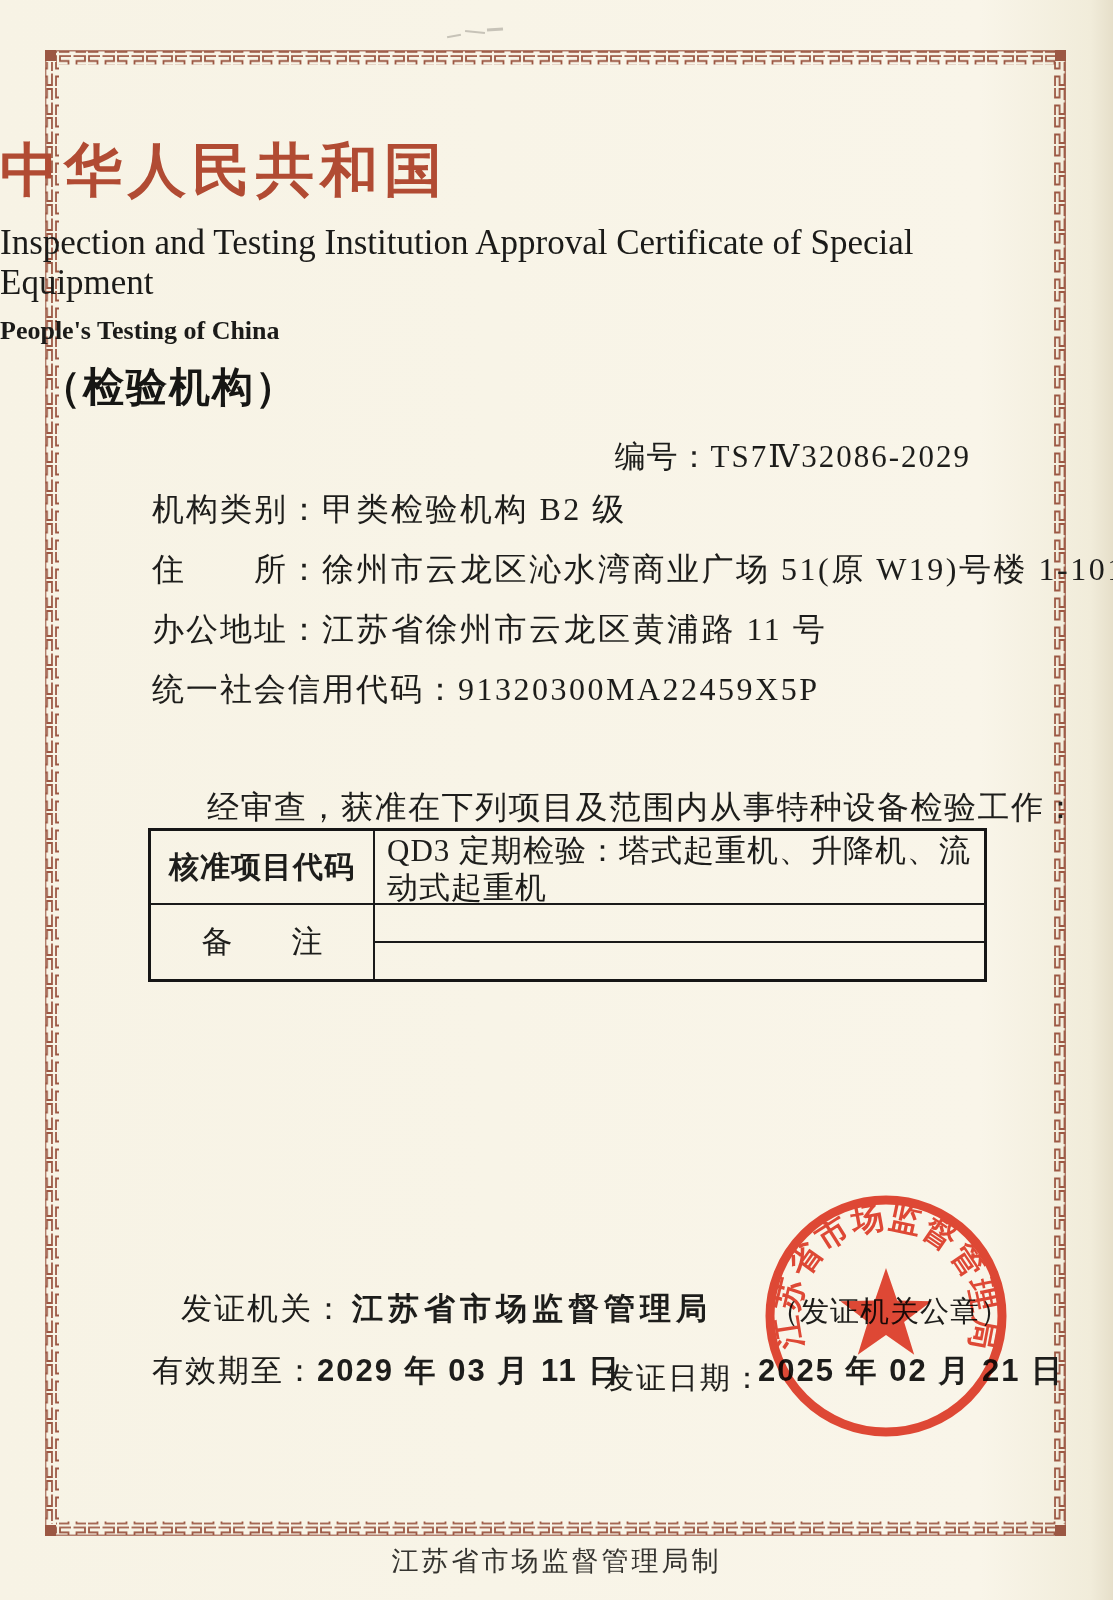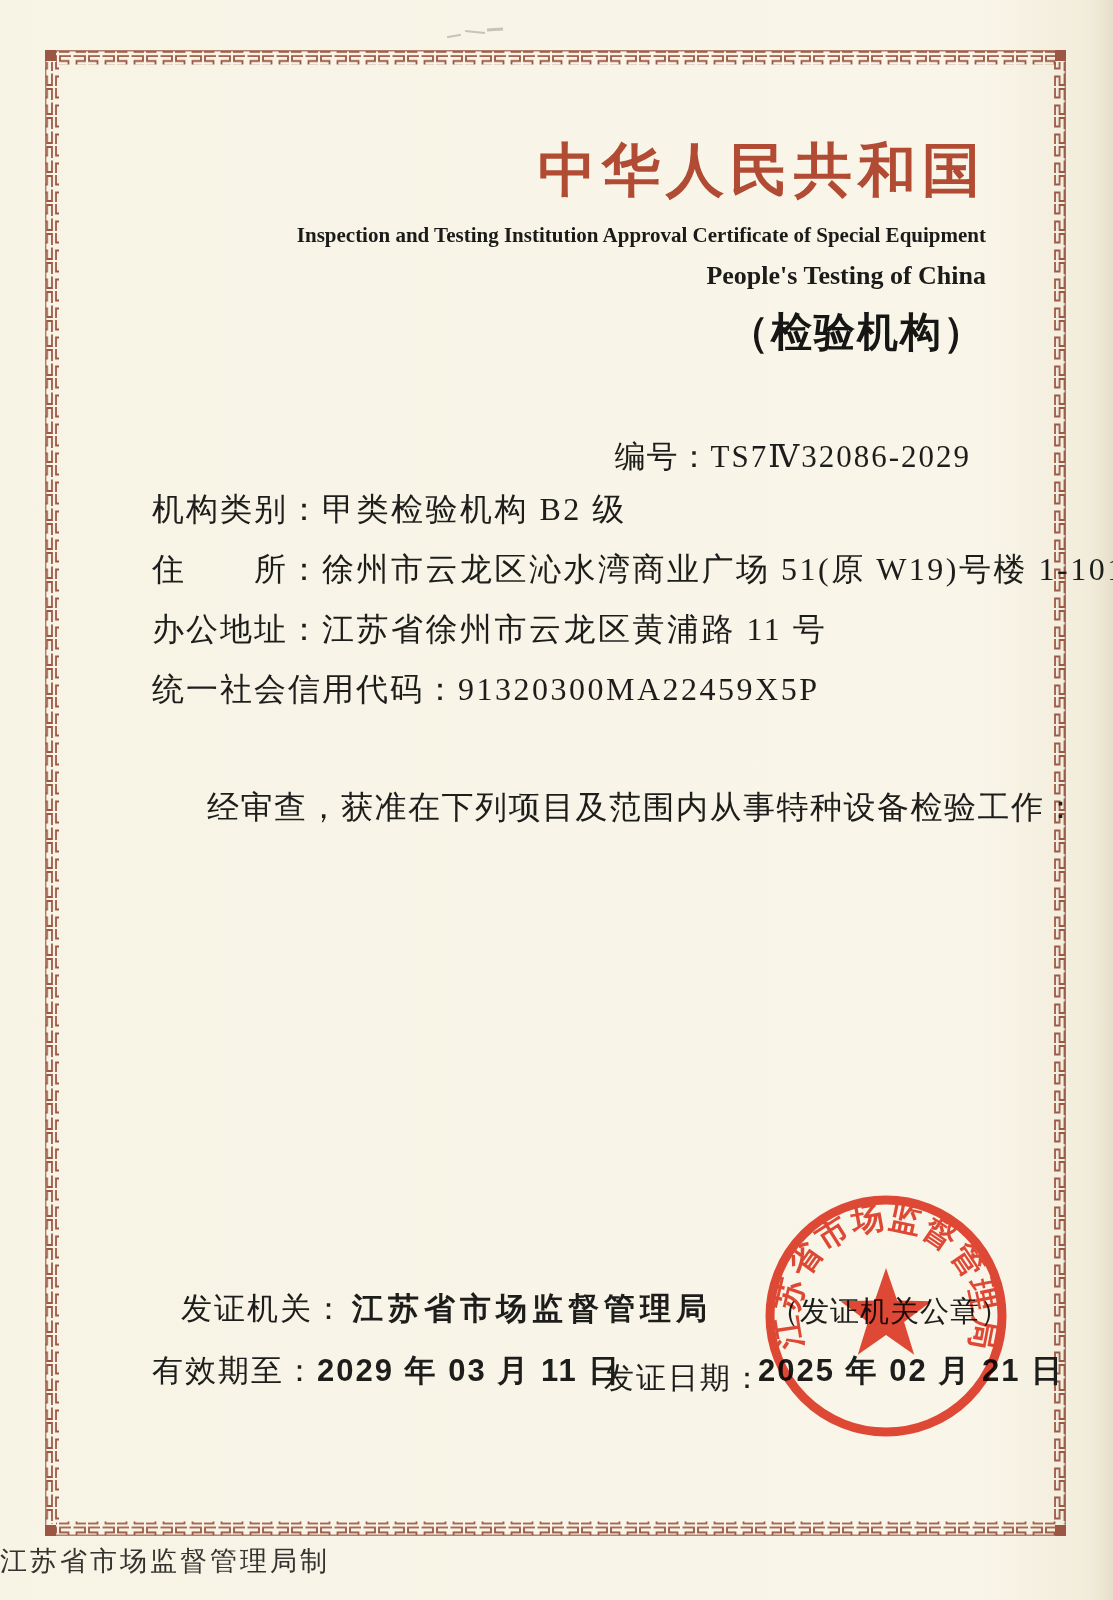--- a/index.html
+++ b/index.html
@@ -14,31 +14,31 @@
   }
   
   .border-svg{position:absolute;left:0;top:0;pointer-events:none;}
   
   .artifact{position:absolute;left:447px;top:26px;width:60px;height:16px;opacity:.5;}
   .artifact i{position:absolute;display:block;background:#98948a;}
   .artifact i.a1{left:0;top:9px;width:14px;height:2px;transform:rotate(-10deg);}
   .artifact i.a2{left:18px;top:5px;width:20px;height:2px;transform:rotate(6deg);}
   .artifact i.a3{left:40px;top:2px;width:16px;height:3px;transform:rotate(-4deg);}
   
-  .title-block{position:absolute;left:0;top:133px;width:986px;text-align:right;}
+  .title-block{position:absolute;left:0;top:133px;width:986px;text-align:left;}
   .t-country{
     font-size:58px;font-weight:700;letter-spacing:6px;
     color:#b14b33;line-height:76px;
     font-family:"Liberation Serif","DejaVu Serif",serif;
   }
   .t-cert{
     font-size:53px;font-weight:700;letter-spacing:1px;
     color:#b14b33;line-height:74px;
   }
-  .t-eng1{font-size:21px;font-weight:700;color:#1b1b19;margin-top:14px;letter-spacing:0;}
+  .t-eng1{font-size:35px;font-weight:400;color:#1b1b19;margin-top:14px;letter-spacing:0;}
   .t-eng2{font-size:26px;font-weight:700;color:#1b1b19;margin-top:13px;}
   .t-sub{
     font-size:41px;font-weight:700;color:#161614;margin-top:14px;
     font-family:"Liberation Sans","DejaVu Sans",sans-serif;
     letter-spacing:2px;text-indent:40px;
   }
   
   .cert-no{position:absolute;top:436px;right:142px;font-size:31px;letter-spacing:1px;}
   .cert-no .num{letter-spacing:2px;}
   
@@ -82,21 +82,21 @@
   .date-sans{
     font-family:Liberation Sans, sans-serif;
     font-weight:700;font-size:31px;letter-spacing:2px;margin-left:0;
   }
   .issue-label{position:absolute;left:604px;top:1358px;font-size:30px;letter-spacing:2px;}
   .issue-date{position:absolute;left:758px;top:1350px;z-index:2;}
   
   .seal{position:absolute;left:751px;top:1181px;width:270px;height:270px;
         mix-blend-mode:multiply;opacity:.94;z-index:3;pointer-events:none;}
   
-  .footer{position:absolute;left:0;top:1543px;width:1113px;text-align:left;
+  .footer{position:absolute;left:0;top:1543px;width:1113px;text-align:center;
           font-size:27px;color:#34332f;letter-spacing:3px;}
 </style>
 </head>
 <body>
 
 <div class="page">
 
   <svg class="border-svg" width="1113" height="1600" viewBox="0 0 1113 1600">
     <defs>
       <path id="munit" d="M13,2 H2 V7 H10.5 V11.5 H1 M15.5,2 H27 V7 H18.5 V11.5 H28" fill="none" stroke="#9b5743" stroke-width="1.8"></path>
@@ -145,20 +145,29 @@
     <div class="frow">
       <span class="lab">办公地址：</span><span class="val">江苏省徐州市云龙区黄浦路 11 号</span>
     </div>
     <div class="frow">
       <span class="lab">统一社会信用代码：</span><span class="val">91320300MA22459X5P</span>
     </div>
   </div>
 
   <div class="approval-note">经审查，获准在下列项目及范围内从事特种设备检验工作：</div>
 
+  <div class="aptable">
+    <div class="c c-head">核准项目代码</div>
+    <div class="c c-scope">QD3 定期检验：塔式起重机、升降机、流动式起重机</div>
+    <div class="c c-remark">备　注</div>
+    <div class="c c-blank">
+      <div class="half1"></div>
+      <div class="half2"></div>
+    </div>
+  </div>
 
   <div class="row-authority">
     <span class="lab">发证机关：</span><span class="val">江苏省市场监督管理局</span>
   </div>
 
   <div class="seal-note">（发证机关公章）</div>
 
   <div class="row-dates-left">
     <span class="lab">有效期至：</span><span class="date-sans">2029 年 03 月 11 日</span>
   </div>

